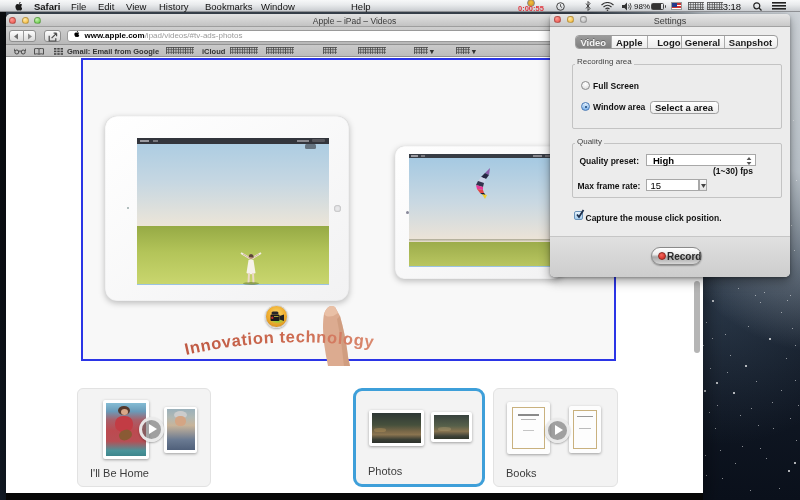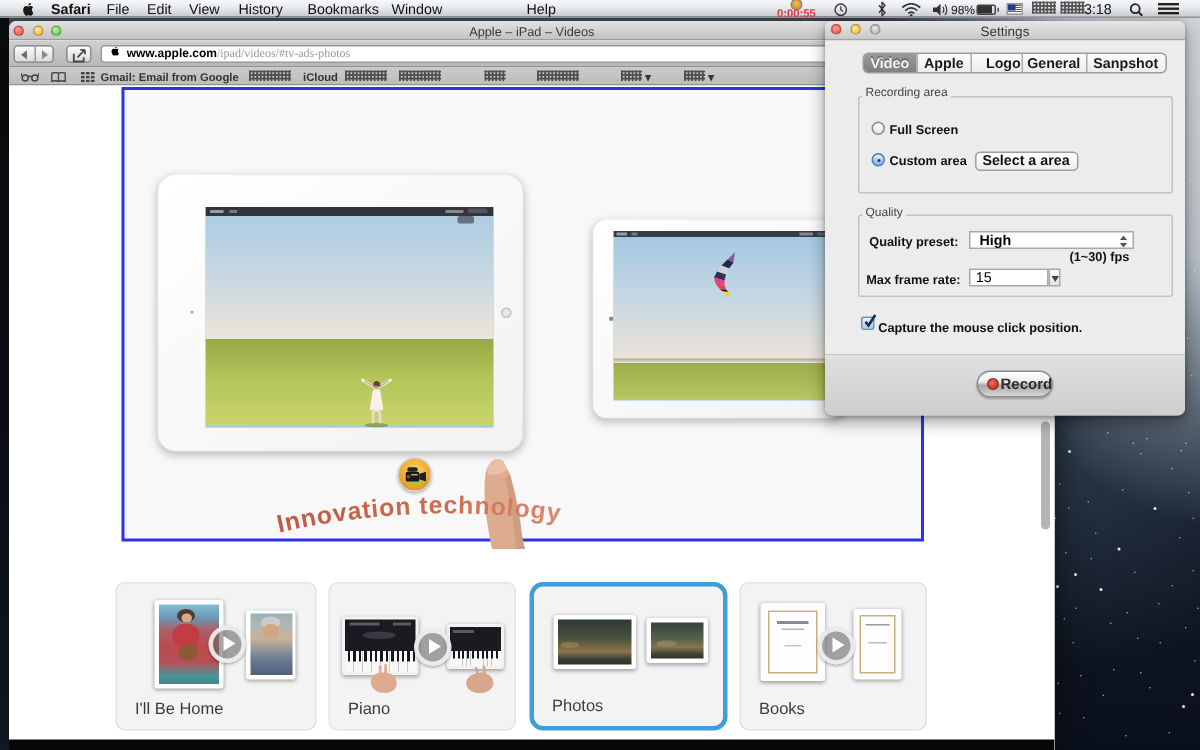--- a/index.html
+++ b/index.html
@@ -30,21 +30,21 @@
   border-bottom:1px solid #9e9e9e; }
 .tl { position:absolute; top:3.5px; width:7px; height:7px; border-radius:50%; border:.5px solid rgba(0,0,0,.25); }
 #stitle .t { position:absolute; top:2.5px; width:100%; text-align:center; font-size:8.5px; color:#3a3a3a; }
 #stoolbar { position:absolute; left:0; top:13px; width:100%; height:18px;
   background:linear-gradient(180deg,#cfcfcf,#b8b8b8); border-bottom:1px solid #939393; }
 .tbtn { position:absolute; top:3.5px; height:12px; border:1px solid #8f8f8f; border-radius:3px;
   background:linear-gradient(180deg,#fdfdfd,#d9d9d9); }
 #urlbar { position:absolute; left:61px; top:3.5px; width:625px; height:12px;
   background:#fff; border:1px solid #9a9a9a; border-radius:3px; font-size:8px; color:#000;
   line-height:10px; padding-left:5px; white-space:nowrap; overflow:hidden;}
-#urlbar .gray { color:#9a9a9a; font-weight:normal;font-family:Liberation Serif, serif; }
+#urlbar .gray { color:#9a9a9a; font-weight:normal; }
 #sbookmarks { position:absolute; left:0; top:31px; width:100%; height:12px;
   background:linear-gradient(180deg,#cacaca,#bdbdbd); border-bottom:1px solid #909090;
   font-size:7.5px; font-weight:bold; color:#333; }
 #sbookmarks .bi { position:absolute; top:2.5px; }
 #scontent { position:absolute; left:0; top:43px; width:100%; height:444px; background:#fff; overflow:hidden; }
 
 #bluerect { position:absolute; left:75px; top:1.5px; width:535px; height:302.5px;
   border:2.5px solid #2b35e6; background:#f8f8f8; }
 
 .ipadbody { position:absolute; background:linear-gradient(145deg,#ffffff,#f2f2f3);
@@ -301,46 +301,20 @@
       </div>
       <div class="frame" style="left:86px;top:18px;width:33px;height:46px;">
         <div style="position:absolute;left:2.5px;top:2.5px;right:2.5px;bottom:2.5px;background:linear-gradient(180deg,#9ab0ba 0%,#b0b8b4 20%,#c8b49a 40%,#6a7a92 75%,#50607a 100%);">
           <div style="position:absolute;left:7px;top:2px;width:13px;height:8px;border-radius:50%;background:#cccccc;"></div>
           <div style="position:absolute;left:8px;top:7px;width:11px;height:10px;border-radius:45%;background:#d4a584;"></div>
         </div>
       </div>
       <div class="playc" style="left:61px;top:28px;width:25px;height:25px;"></div>
       <div class="lbl">I'll Be Home</div>
     </div>
-    <div class="card" style="left:213px;width:125px;">
-      <div class="frame" style="left:8px;top:22px;width:51px;height:39px;background:#f2f2f4;">
-        <div style="position:absolute;left:2px;top:2px;right:2px;height:21px;background:#1a1a20;">
-          <div style="position:absolute;left:3px;top:2px;width:20px;height:2px;background:#5a5a62;"></div>
-          <div style="position:absolute;right:3px;top:2px;width:12px;height:2px;background:#5a5a62;"></div>
-          <div style="position:absolute;left:12px;top:8px;width:22px;height:5px;border-radius:50%;background:#3a3a42;"></div>
-        </div>
-        <div style="position:absolute;left:2px;top:23px;right:2px;bottom:2px;background:repeating-linear-gradient(90deg,#f8f8f8 0 2.6px,#c8c8cc 2.6px 3px);">
-          <div style="position:absolute;left:0;top:0;width:100%;height:55%;background:repeating-linear-gradient(90deg,rgba(0,0,0,0) 0 2px,#17171b 2px 3.6px);"></div>
-        </div>
-      </div>
-      <div class="frame" style="left:78px;top:27px;width:38px;height:30px;background:#f2f2f4;">
-        <div style="position:absolute;left:2px;top:2px;right:2px;height:16px;background:#1a1a20;">
-          <div style="position:absolute;left:2px;top:2px;width:14px;height:2px;background:#5a5a62;"></div>
-        </div>
-        <div style="position:absolute;left:2px;top:18px;right:2px;bottom:2px;background:repeating-linear-gradient(90deg,#f8f8f8 0 2.4px,#c8c8cc 2.4px 2.8px);">
-          <div style="position:absolute;left:0;top:0;width:100%;height:50%;background:repeating-linear-gradient(90deg,rgba(0,0,0,0) 0 1.8px,#17171b 1.8px 3.2px);"></div>
-        </div>
-      </div>
-      <svg class="abs" style="left:24px;top:53px;" width="88" height="20" viewBox="0 0 92 22">
-        <path d="M8 2 L8 10 M12 1 L12 10 M10 8 Q18 8 19 14 Q20 20 12 21 Q3 21 2 14 Q2 9 8 8 Z" fill="#dcab90" stroke="#dcab90" stroke-width="2"></path>
-        <path d="M78 3 L80 10 M84 2 L85 10 M82 8 Q90 9 90 15 Q89 21 80 21 Q72 20 72 14 Q73 9 82 8 Z" fill="#d8a68a" stroke="#d8a68a" stroke-width="2"></path>
-      </svg>
-      <div class="playc" style="left:56px;top:30px;width:25px;height:25px;"></div>
-      <div class="lbl">Piano</div>
-    </div>
     <div class="card" style="left:347px;width:132px;border:3px solid #3e9fd9;border-radius:9px;">
       <div class="frame" style="left:12.5px;top:19px;width:55px;height:36px;">
         <div style="position:absolute;left:3px;top:3px;right:3px;bottom:3px;background:linear-gradient(180deg,#2e3836 0%,#46503c 40%,#7a6848 62%,#8a7450 72%,#3a3e34 88%,#2c302a 100%);">
           <div style="position:absolute;left:2px;top:15px;width:12px;height:4px;background:#c8a060;opacity:.35;border-radius:40%;"></div>
         </div>
       </div>
       <div class="frame" style="left:75px;top:21px;width:41px;height:30px;">
         <div style="position:absolute;left:3px;top:3px;right:3px;bottom:3px;background:linear-gradient(180deg,#38423e 0%,#56604a 45%,#887450 68%,#3e4238 88%,#303428 100%);">
           <div style="position:absolute;left:4px;top:12px;width:13px;height:4px;background:#c8b080;opacity:.3;border-radius:40%;"></div>
         </div>
@@ -380,21 +354,21 @@
     <div class="tab" style="width:35.5px;">Apple</div>
     <div class="tab" style="width:34px;text-align:right;">Logo</div>
     <div class="tab" style="width:43px;">General</div>
     <div class="tab" style="width:52px;">Sanpshot</div>
   </div>
   <div class="group" style="top:50.5px;height:65px;"></div>
   <div class="glabel" style="top:43.5px;">Recording area</div>
   <div class="radio" style="left:31px;top:67px;"></div>
   <div class="slabel" style="left:43px;top:67px;">Full Screen</div>
   <div class="radio on" style="left:31px;top:88.5px;"></div>
-  <div class="slabel" style="left:43px;top:88.5px;">Custom area</div>
+  <div class="slabel" style="left:43px;top:88.5px;">Window area</div>
   <div class="btn" style="left:99.5px;top:87px;width:69px;height:13.5px;line-height:12.5px;font-size:9.5px;">Select a area</div>
   <div class="group" style="top:129.5px;height:55px;"></div>
   <div class="glabel" style="top:123px;">Quality</div>
   <div class="slabel" style="left:29.5px;top:142.5px;">Quality preset:</div>
   <div class="field" style="left:96px;top:140.5px;width:109.5px;height:12px;font-weight:bold;font-size:9.5px;padding-left:6px;line-height:11px;">High
     <svg class="abs" style="right:3px;top:2px;" width="6" height="8" viewBox="0 0 6 8">
         <path d="M3 0 L5.4 3 H0.6 Z M3 8 L0.6 5 H5.4 Z" fill="#555"></path>
       </svg>
   </div>
   <div class="slabel" style="left:27.5px;top:167px;">Max frame rate:</div>

